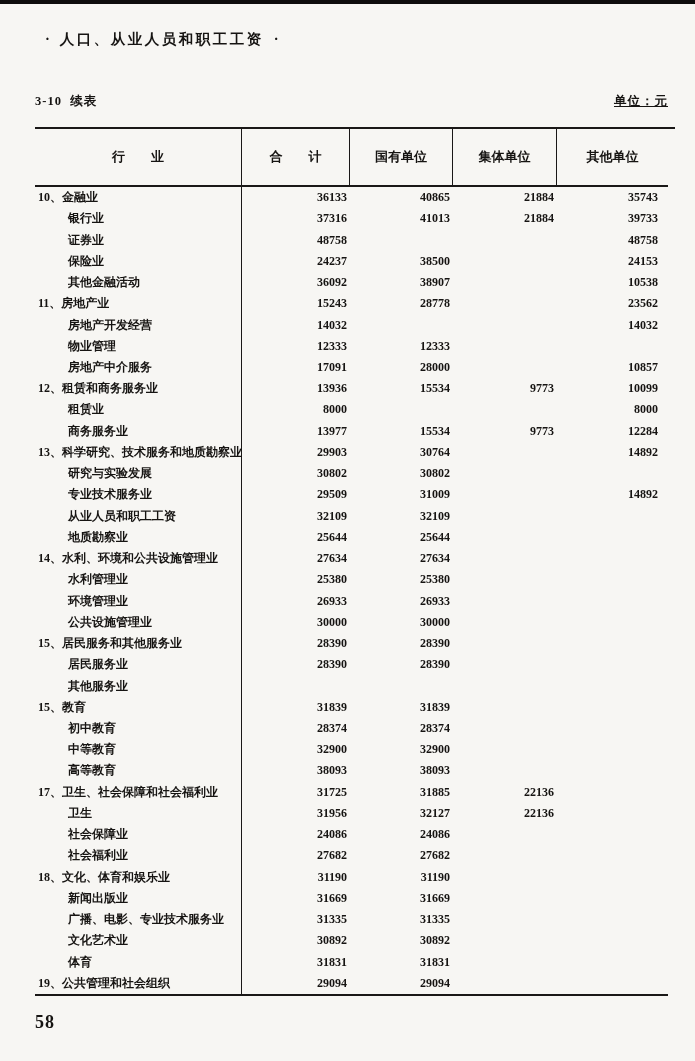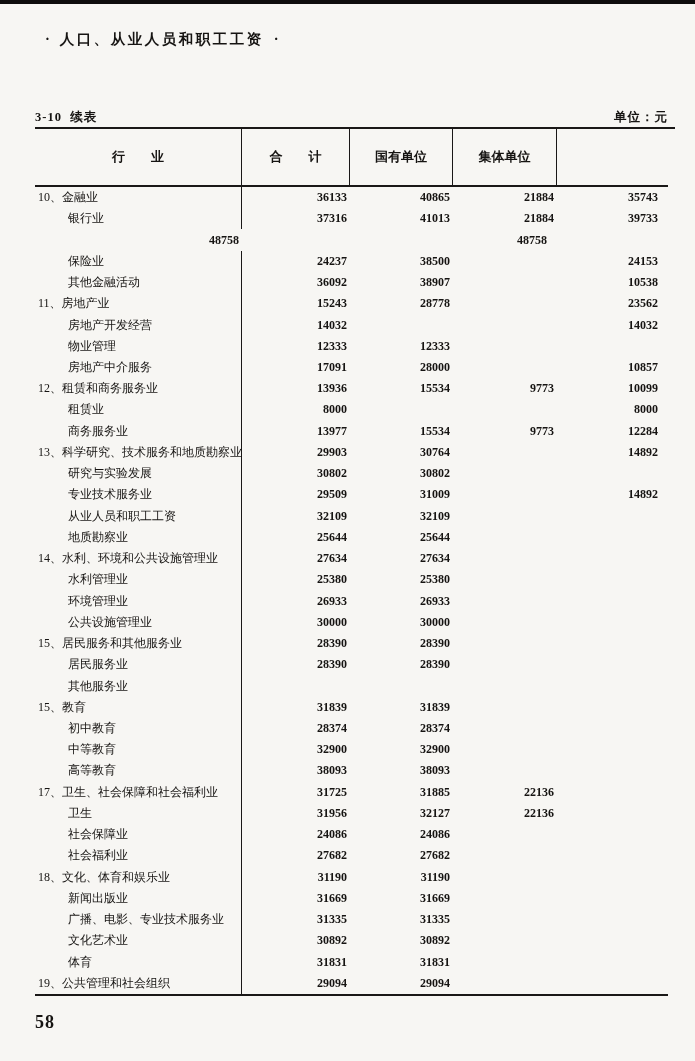--- a/index.html
+++ b/index.html
@@ -14,26 +14,26 @@
   .topbar{
     position:absolute;top:0;left:0;width:695px;height:4px;background:#0e0d0c;
   }
   .doc-header{
     position:absolute;top:30px;left:35px;
     font-size:14.5px;font-weight:bold;letter-spacing:2.5px;
     white-space:pre;
   }
   .doc-header .bullet{font-weight:bold;margin:0 10px;letter-spacing:0;}
   .caption-row{
-    position:absolute;top:104px;left:35px;width:633px;height:22px;
+    position:absolute;top:88px;left:35px;width:633px;height:22px;
     display:flex;justify-content:space-between;align-items:flex-end;
     font-size:12.5px;font-weight:bold;
   }
   .caption-left{white-space:pre;letter-spacing:1px;}
-  .caption-right{white-space:pre;letter-spacing:1px;}
+  .caption-right{white-space:pre;letter-spacing:1px;text-decoration:underline;}
   .tbl{
     position:absolute;top:127px;left:35px;width:640px;
   }
   .tbl-rule-top{
     position:absolute;top:0;left:0;width:640px;height:2px;background:#1a1817;
   }
   .thead{
     position:absolute;top:2px;left:0;width:633px;height:56px;
     display:grid;grid-template-columns:207px 108px 103px 104px 111px;
     border-bottom:2px solid #1a1817;
@@ -49,21 +49,21 @@
     display:flex;flex-direction:column;
     border-bottom:2.5px solid #1a1817;
     box-sizing:content-box;
   }
   .trow{
     flex:1;display:grid;grid-template-columns:207px 108px 103px 104px 111px;
     align-items:center;
   }
   .cell{white-space:nowrap;overflow:visible;}
   .cell.label{
-    font-size:12px;font-weight:400;padding-left:3px;
+    font-size:12px;font-weight:700;padding-left:3px;
     border-right:1.5px solid #1a1817;
     height:100%;display:flex;align-items:center;
   }
   .cell.label.sub{padding-left:33px;}
   .cell.num{
     font-size:12px;font-weight:600;text-align:right;padding-right:3px;
   }
   .cell.num.last{padding-right:10px;}
   .page-number{
     position:absolute;top:1012px;left:35px;
@@ -85,38 +85,40 @@
   </div>
 
   <div class="tbl">
     <div class="tbl-rule-top"></div>
 
     <div class="thead">
       <div class="th bordered">行　　业</div>
       <div class="th bordered">合　　计</div>
       <div class="th bordered">国有单位</div>
       <div class="th bordered">集体单位</div>
+      <div class="th">其他单位</div>
     </div>
 
     <div class="tbody">
         <div class="trow">
           <div class="cell label">10、金融业</div>
           <div class="cell num">36133</div>
           <div class="cell num">40865</div>
           <div class="cell num">21884</div>
           <div class="cell num last">35743</div>
         </div>
         <div class="trow">
           <div class="cell label sub">银行业</div>
           <div class="cell num">37316</div>
           <div class="cell num">41013</div>
           <div class="cell num">21884</div>
           <div class="cell num last">39733</div>
         </div>
         <div class="trow">
+          <div class="cell label sub">证券业</div>
           <div class="cell num">48758</div>
           <div class="cell num"></div>
           <div class="cell num"></div>
           <div class="cell num last">48758</div>
         </div>
         <div class="trow">
           <div class="cell label sub">保险业</div>
           <div class="cell num">24237</div>
           <div class="cell num">38500</div>
           <div class="cell num"></div>

